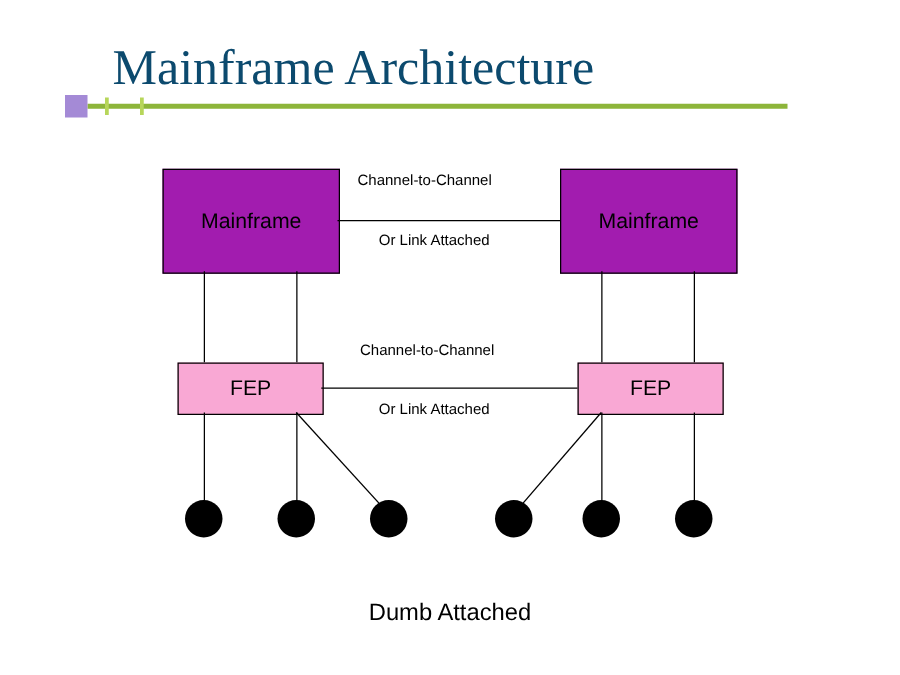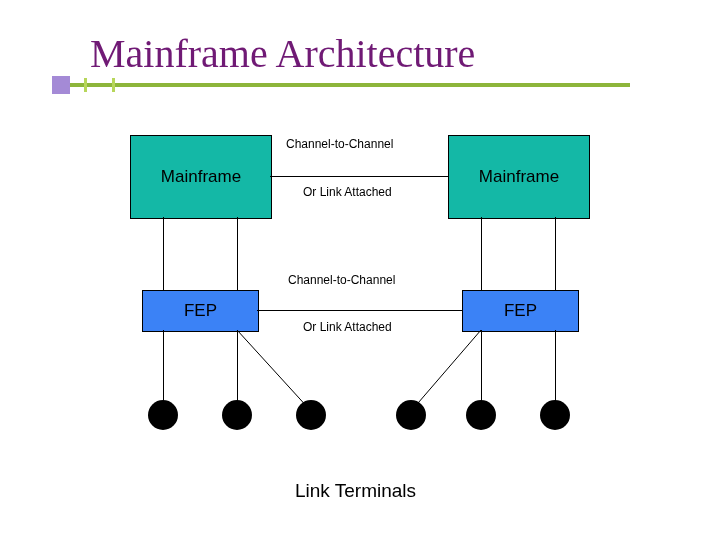--- a/index.html
+++ b/index.html
@@ -15,21 +15,21 @@
   .title-wrap {
     position: absolute;
     left: 70px;
     top: 30px;
     width: 600px;
   }
   .title {
     font-family: "Times New Roman", serif;
     font-size: 40px;
     font-weight: 400;
-    color: #701a75;
+    color: #0c4a6e;
     margin: 0 0 6px 20px;
   }
   .title-line {
     height: 4px;
     background: #8db53a;
     margin-left: 0;
     width: 560px;
     position: relative;
   }
   .title-square {
@@ -57,26 +57,26 @@
   .box {
     position: absolute;
     border: 1px solid #000;
     display: flex;
     align-items: center;
     justify-content: center;
     text-align: center;
     font-size: 17px;
   }
   .mf {
-    background: #14b8a6;
+    background: #a21caf;
     width: 140px;
     height: 82px;
   }
   .fep {
-    background: #3b82f6;
+    background: #f9a8d4;
     width: 115px;
     height: 40px;
   }
   .label {
     position: absolute;
     font-size: 12px;
     white-space: nowrap;
   }
   .hline {
     position: absolute;
@@ -151,15 +151,15 @@
     <line x1="481" y1="330" x2="412" y2="410" stroke="#000" stroke-width="1"></line>
   </svg>
 
   <div class="terminal" style="left:148px; top:400px;"></div>
   <div class="terminal" style="left:222px; top:400px;"></div>
   <div class="terminal" style="left:296px; top:400px;"></div>
   <div class="terminal" style="left:396px; top:400px;"></div>
   <div class="terminal" style="left:466px; top:400px;"></div>
   <div class="terminal" style="left:540px; top:400px;"></div>
 
-  <span class="caption" style="left:295px; top:480px;">Link Terminals</span>
+  <span class="caption" style="left:295px; top:480px;">Dumb Attached</span>
 
 </div>
 
 </body></html>

